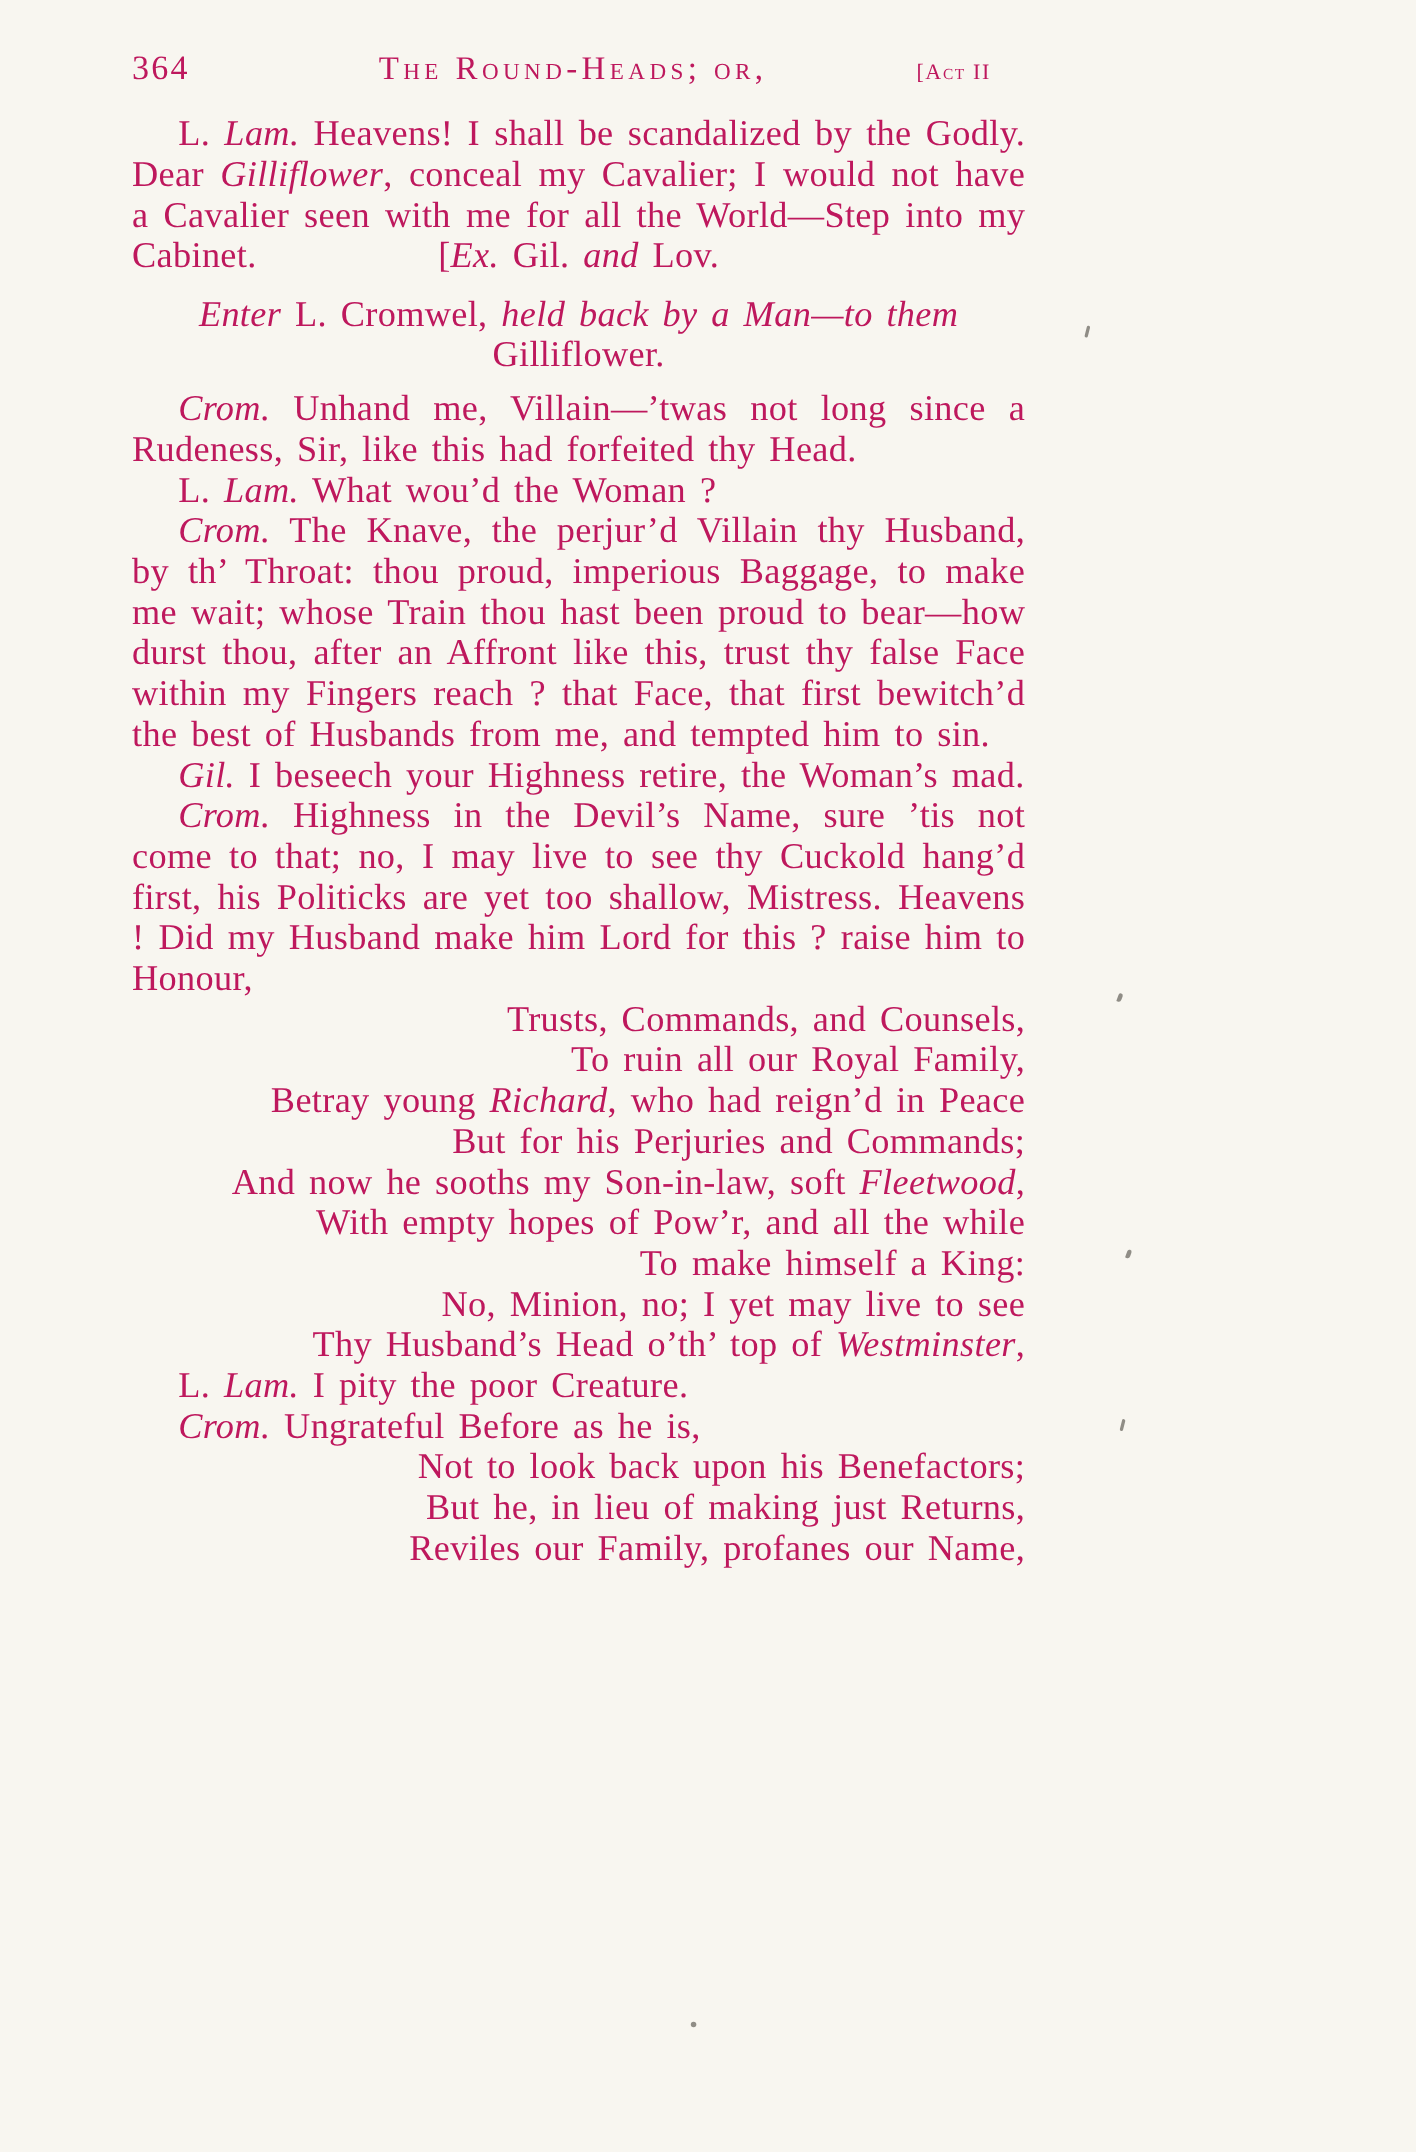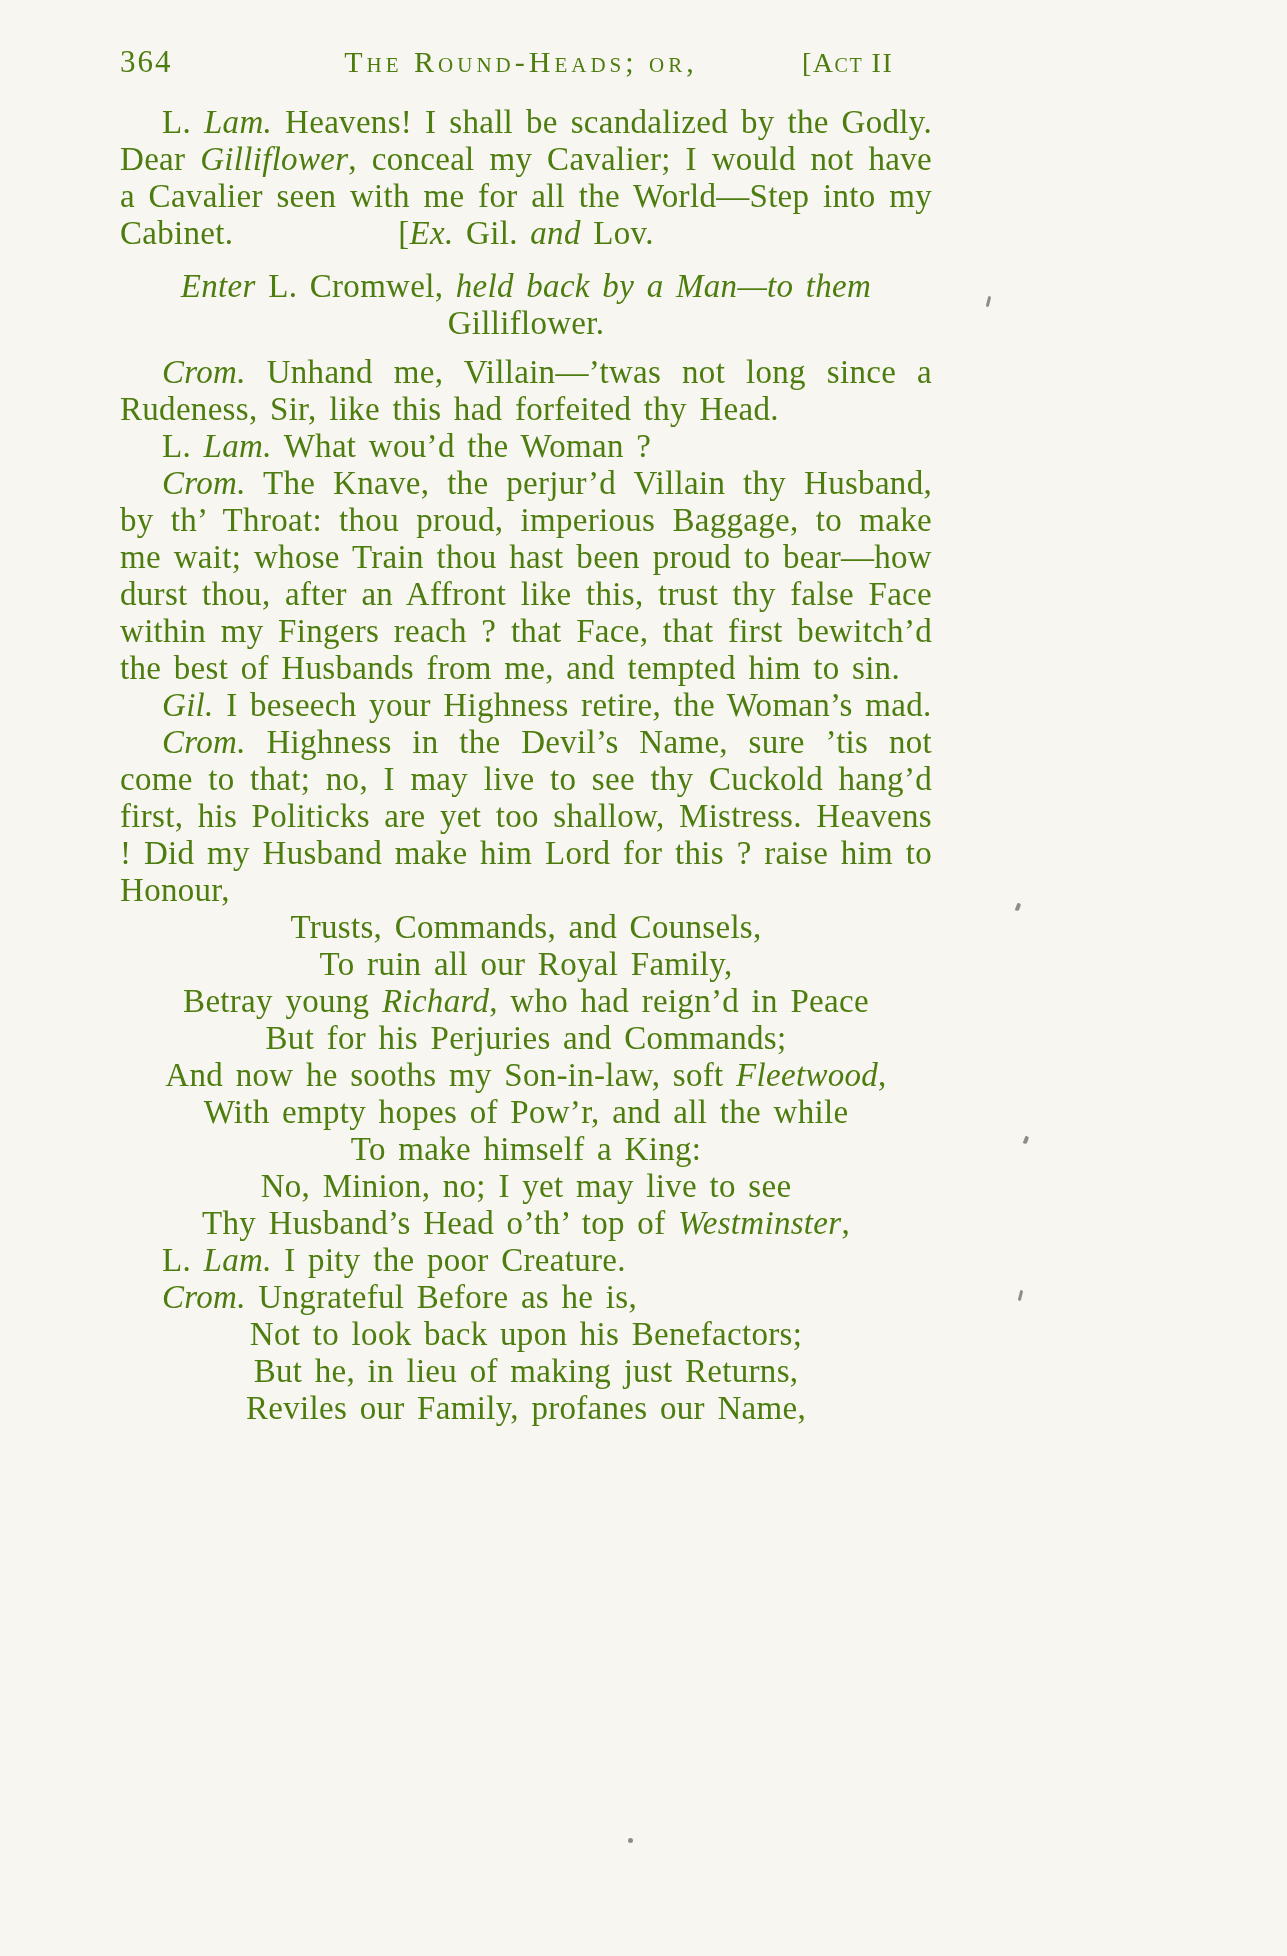--- a/index.html
+++ b/index.html
@@ -30,24 +30,24 @@
   .title {
     flex: 1;
     text-align: center;
     font-variant: small-caps;
     letter-spacing: 4px;
     font-size: 30px;
     white-space: nowrap;
   }
   .act {
     width: 130px;
-    text-align: left;
+    text-align: center;
     font-variant: small-caps;
     letter-spacing: 1.5px;
-    font-size: 28px;
+    font-size: 20px;
     white-space: nowrap;
   }
   .bodytext {
     margin-top: 24px;
     font-size: 33px;
     line-height: 37px;
     word-spacing: 4px;
     letter-spacing: 0.3px;
   }
   .para { margin: 0; }
@@ -56,37 +56,37 @@
     text-indent: 42px;
   }
   .exit {
     text-align: center;
     margin-top: -37px;
   }
   .stage {
     text-align: center;
     margin: 16px 0 12px 0;
   }
-  .verse { text-align: center; }
+  .verse { text-align: right; }
   .vline { }
   .it { font-style: italic; }
   .artifact {
     position: absolute;
     background: #3a362f;
     opacity: 0.55;
     border-radius: 2px;
   }
   .artifact.tick { width: 3px; height: 11px; transform: rotate(14deg); }
   .artifact.comma { width: 4px; height: 8px; transform: rotate(20deg); border-radius: 3px 3px 4px 1px; }
   .artifact.dot { width: 5px; height: 5px; border-radius: 50%; }
 </style>
 </head>
 <body>
 
-<div class="page" style="background: rgb(248, 246, 240); color: #4d7c0f;">
+<div class="page" style="background: rgb(248, 246, 240); color: #be185d;">
   <div class="inner">
     <div class="header">
       <div class="pagenum">364</div>
       <div class="title">The Round-Heads; or,</div>
       <div class="act">[Act II</div>
     </div>
     <div class="bodytext">
         <div class="para speech"><span>L. </span><span class="it">Lam.</span><span> Heavens! I shall be scandalized by the Godly. Dear </span><span class="it">Gilliflower</span><span>, conceal my Cavalier; I would not have a Cavalier seen with me for all the World—Step into my Cabinet.</span></div>
         <div class="para exit"><span>[</span><span class="it">Ex.</span><span> Gil. </span><span class="it">and</span><span> Lov.</span></div>
         <div class="para stage"><span class="it">Enter </span><span>L. Cromwel, </span><span class="it">held back by a Man—to them</span><br><span>Gilliflower.</span></div>

